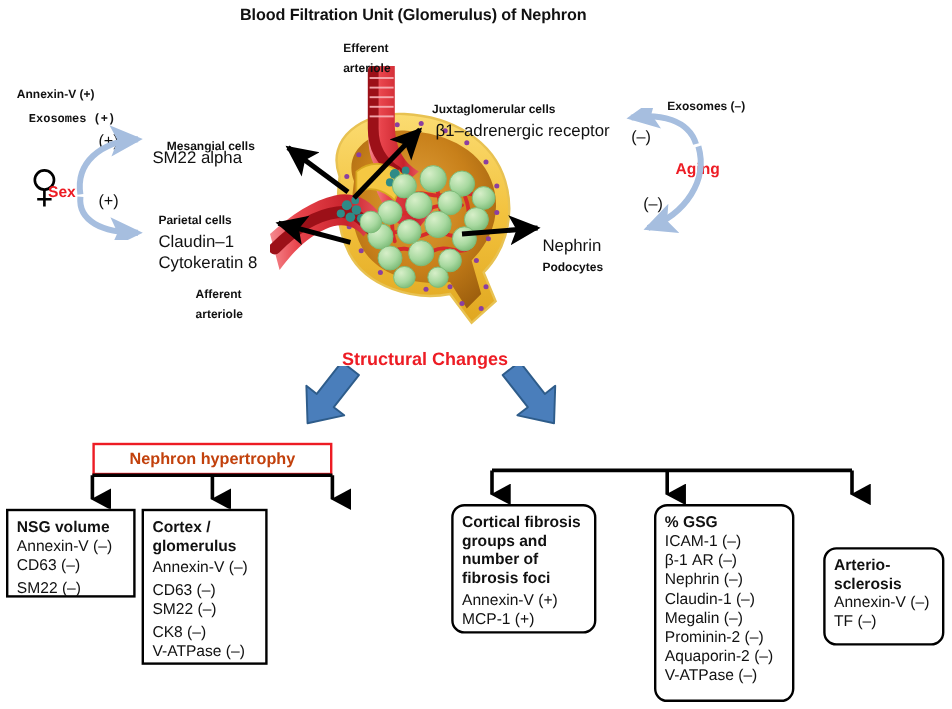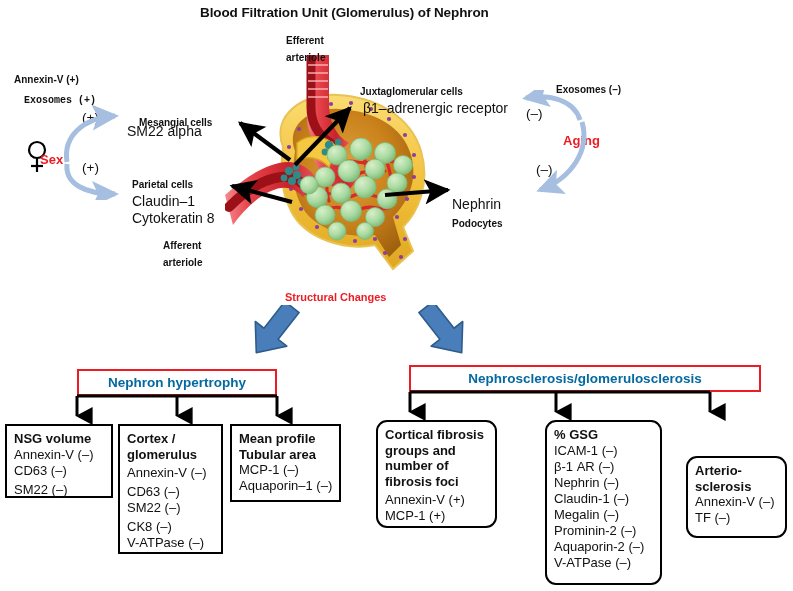--- a/index.html
+++ b/index.html
@@ -56,21 +56,21 @@
     border: 2px solid #ED1C24;
     background: #ffffff;
     box-sizing: border-box;
     display: flex;
     align-items: center;
     justify-content: center;
   }
   .redbox span {
     font-size: 13.5px;
     font-weight: bold;
-    color: #0369a1;
+    color: #c2410c;
     white-space: nowrap;
   }
   .blackbox {
     border: 2.5px solid #000000;
     background: #ffffff;
     box-sizing: border-box;
     padding: 5px 6px 8px 7px;
   }
   .blackbox.rounded { border-radius: 11px; }
   .bx-head {
@@ -282,21 +282,21 @@
 
   <div class="abs lbl-bold" style="left:163px; top:238px;">Afferent</div>
   <div class="abs lbl-bold" style="left:163px; top:255px;">arteriole</div>
 
   <div class="abs lbl-bold" style="left:360px; top:84px;">Juxtaglomerular cells</div>
   <div class="abs lbl-plain" style="left:363px; top:101px;">β1–adrenergic receptor</div>
 
   <div class="abs lbl-bold" style="left:452px; top:180px;margin-top:36px;">Podocytes</div>
   <div class="abs lbl-plain" style="left:452px; top:197px;">Nephrin</div>
 
-  <div class="abs lbl-red" style="left:285px; top:291px; font-size:11px;">Structural Changes</div>
+  <div class="abs lbl-red" style="left:285px; top:291px; font-size:15px;">Structural Changes</div>
 
   <svg class="abs" style="left:230px; top:305px;" width="280" height="70">
 
     <g transform="translate(62,2) rotate(38)">
       <path d="M-9 0 L9 0 L9 34 L20 34 L0 58 L-20 34 L-9 34 Z" fill="#4A7EBB" stroke="#2E5C8A" stroke-width="1.6" stroke-linejoin="round"></path>
     </g>
 
     <g transform="translate(196,2) rotate(-38)">
       <path d="M-9 0 L9 0 L9 34 L20 34 L0 58 L-20 34 L-9 34 Z" fill="#4A7EBB" stroke="#2E5C8A" stroke-width="1.6" stroke-linejoin="round"></path>
     </g>
@@ -332,30 +332,21 @@
     <div class="bx-gap"></div>
     <div class="bx-item">Annexin-V (–)</div>
     <div class="bx-gap"></div>
     <div class="bx-item">CD63 (–)</div>
     <div class="bx-item">SM22 (–)</div>
     <div class="bx-gap"></div>
     <div class="bx-item">CK8 (–)</div>
     <div class="bx-item">V-ATPase (–)</div>
   </div>
 
-  <div class="abs blackbox" style="left:230px; top:424px; width:111px; height:78px;">
-    <div class="bx-head">Mean profile</div>
-    <div class="bx-head">Tubular area</div>
-    <div class="bx-item">MCP-1 (–)</div>
-    <div class="bx-item">Aquaporin–1 (–)</div>
-  </div>
-
-  <div class="abs redbox" style="left:409px; top:365px; width:352px; height:27px;">
-    <span>Nephrosclerosis/glomerulosclerosis</span>
-  </div>
+
 
   <svg class="abs" style="left:390px; top:390px;" width="350" height="34">
     <line x1="20" y1="2" x2="20" y2="22" stroke="#000" stroke-width="3" marker-end="url(#thinBlk)"></line>
     <line x1="166" y1="2" x2="166" y2="22" stroke="#000" stroke-width="3" marker-end="url(#thinBlk)"></line>
     <line x1="320" y1="2" x2="320" y2="22" stroke="#000" stroke-width="3" marker-end="url(#thinBlk)"></line>
     <line x1="20" y1="2" x2="320" y2="2" stroke="#000" stroke-width="3"></line>
   </svg>
 
   <div class="abs blackbox rounded" style="left:376px; top:420px; width:121px; height:108px;">
     <div class="bx-head">Cortical fibrosis</div>

